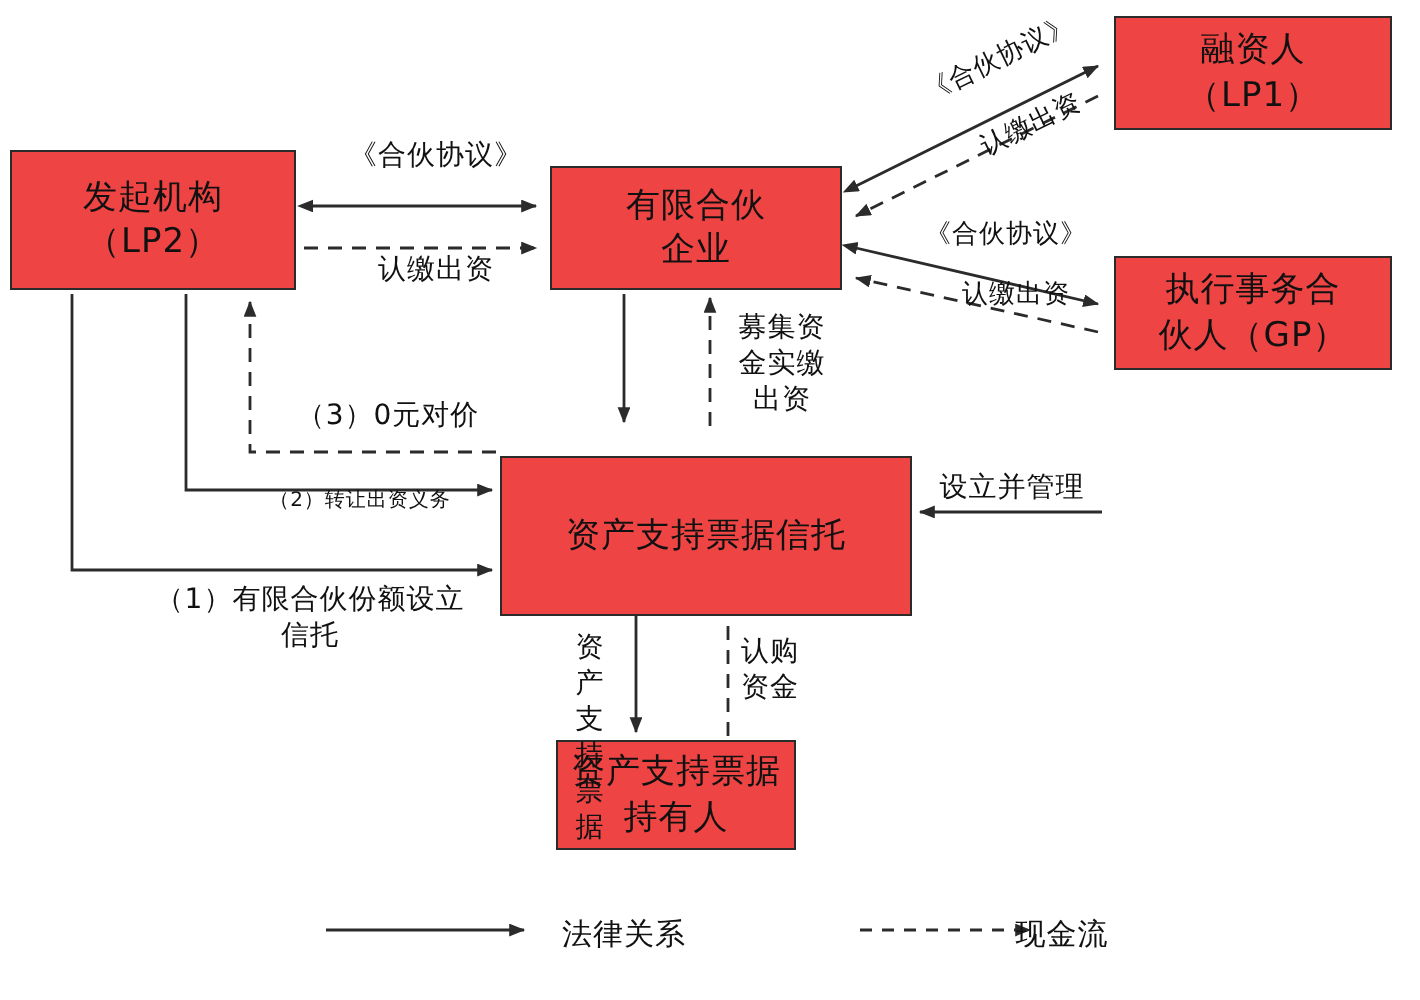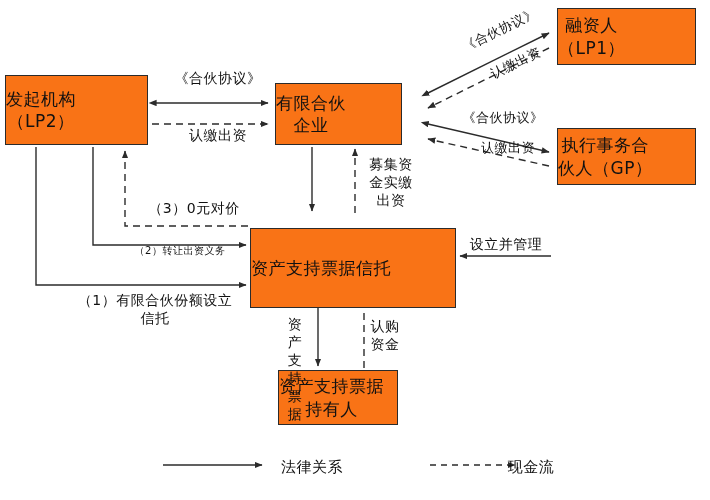--- a/index.html
+++ b/index.html
@@ -9,22 +9,22 @@
     font-family:"DejaVu Sans","Liberation Sans",sans-serif;
     overflow:hidden;
   }
   #stage{position:relative;width:710px;height:500px;}
   svg#wires{position:absolute;left:0;top:0;width:710px;height:500px;}
 
   .node{
     position:absolute;
     box-sizing:border-box;
     border:1.3px solid #2b2b2b;
-    background:#f97316;
-    display:flex;align-items:center;
+    background:#ef4444;
+    display:flex;align-items:center;justify-content:center;
     text-align:center;
     color:#111;
     line-height:1.32;
     letter-spacing:.5px;
     z-index:3;
   }
   .node span{display:block;white-space:pre-line;}
 
   .lbl{
     position:absolute;
@@ -33,21 +33,21 @@
     line-height:1.28;
     letter-spacing:.5px;
     white-space:pre-line;
     z-index:4;
     background:transparent;
   }
   .rot-a{transform:rotate(-26deg);transform-origin:50% 50%;}
 
   
   #n-lp2      {left:5px;  top:75px;  width:143px;height:70px; font-size:17px;}
-  #n-lp       {left:275px;top:83px;  width:127px;height:62px; font-size:17px;}
+  #n-lp       {left:275px;top:83px;  width:146px;height:62px; font-size:17px;}
   #n-lp1      {left:557px;top:8px;   width:139px;height:57px; font-size:17px;}
   #n-gp       {left:557px;top:128px; width:139px;height:57px; font-size:17px;}
   #n-trust    {left:250px;top:228px; width:206px;height:80px; font-size:17px;}
   #n-trustee  {left:557px;top:228px; width:139px;height:57px; font-size:17px;}
   #n-holder   {left:278px;top:370px; width:120px;height:55px; font-size:17px;}
 
   
   #l-agree-left {left:158px;top:70px;  width:120px;font-size:14px;}
   #l-sub-left   {left:163px;top:127px; width:110px;font-size:14px;}
   #l-agree-tr   {left:452px;top:22px;  width:96px; font-size:13px;}

